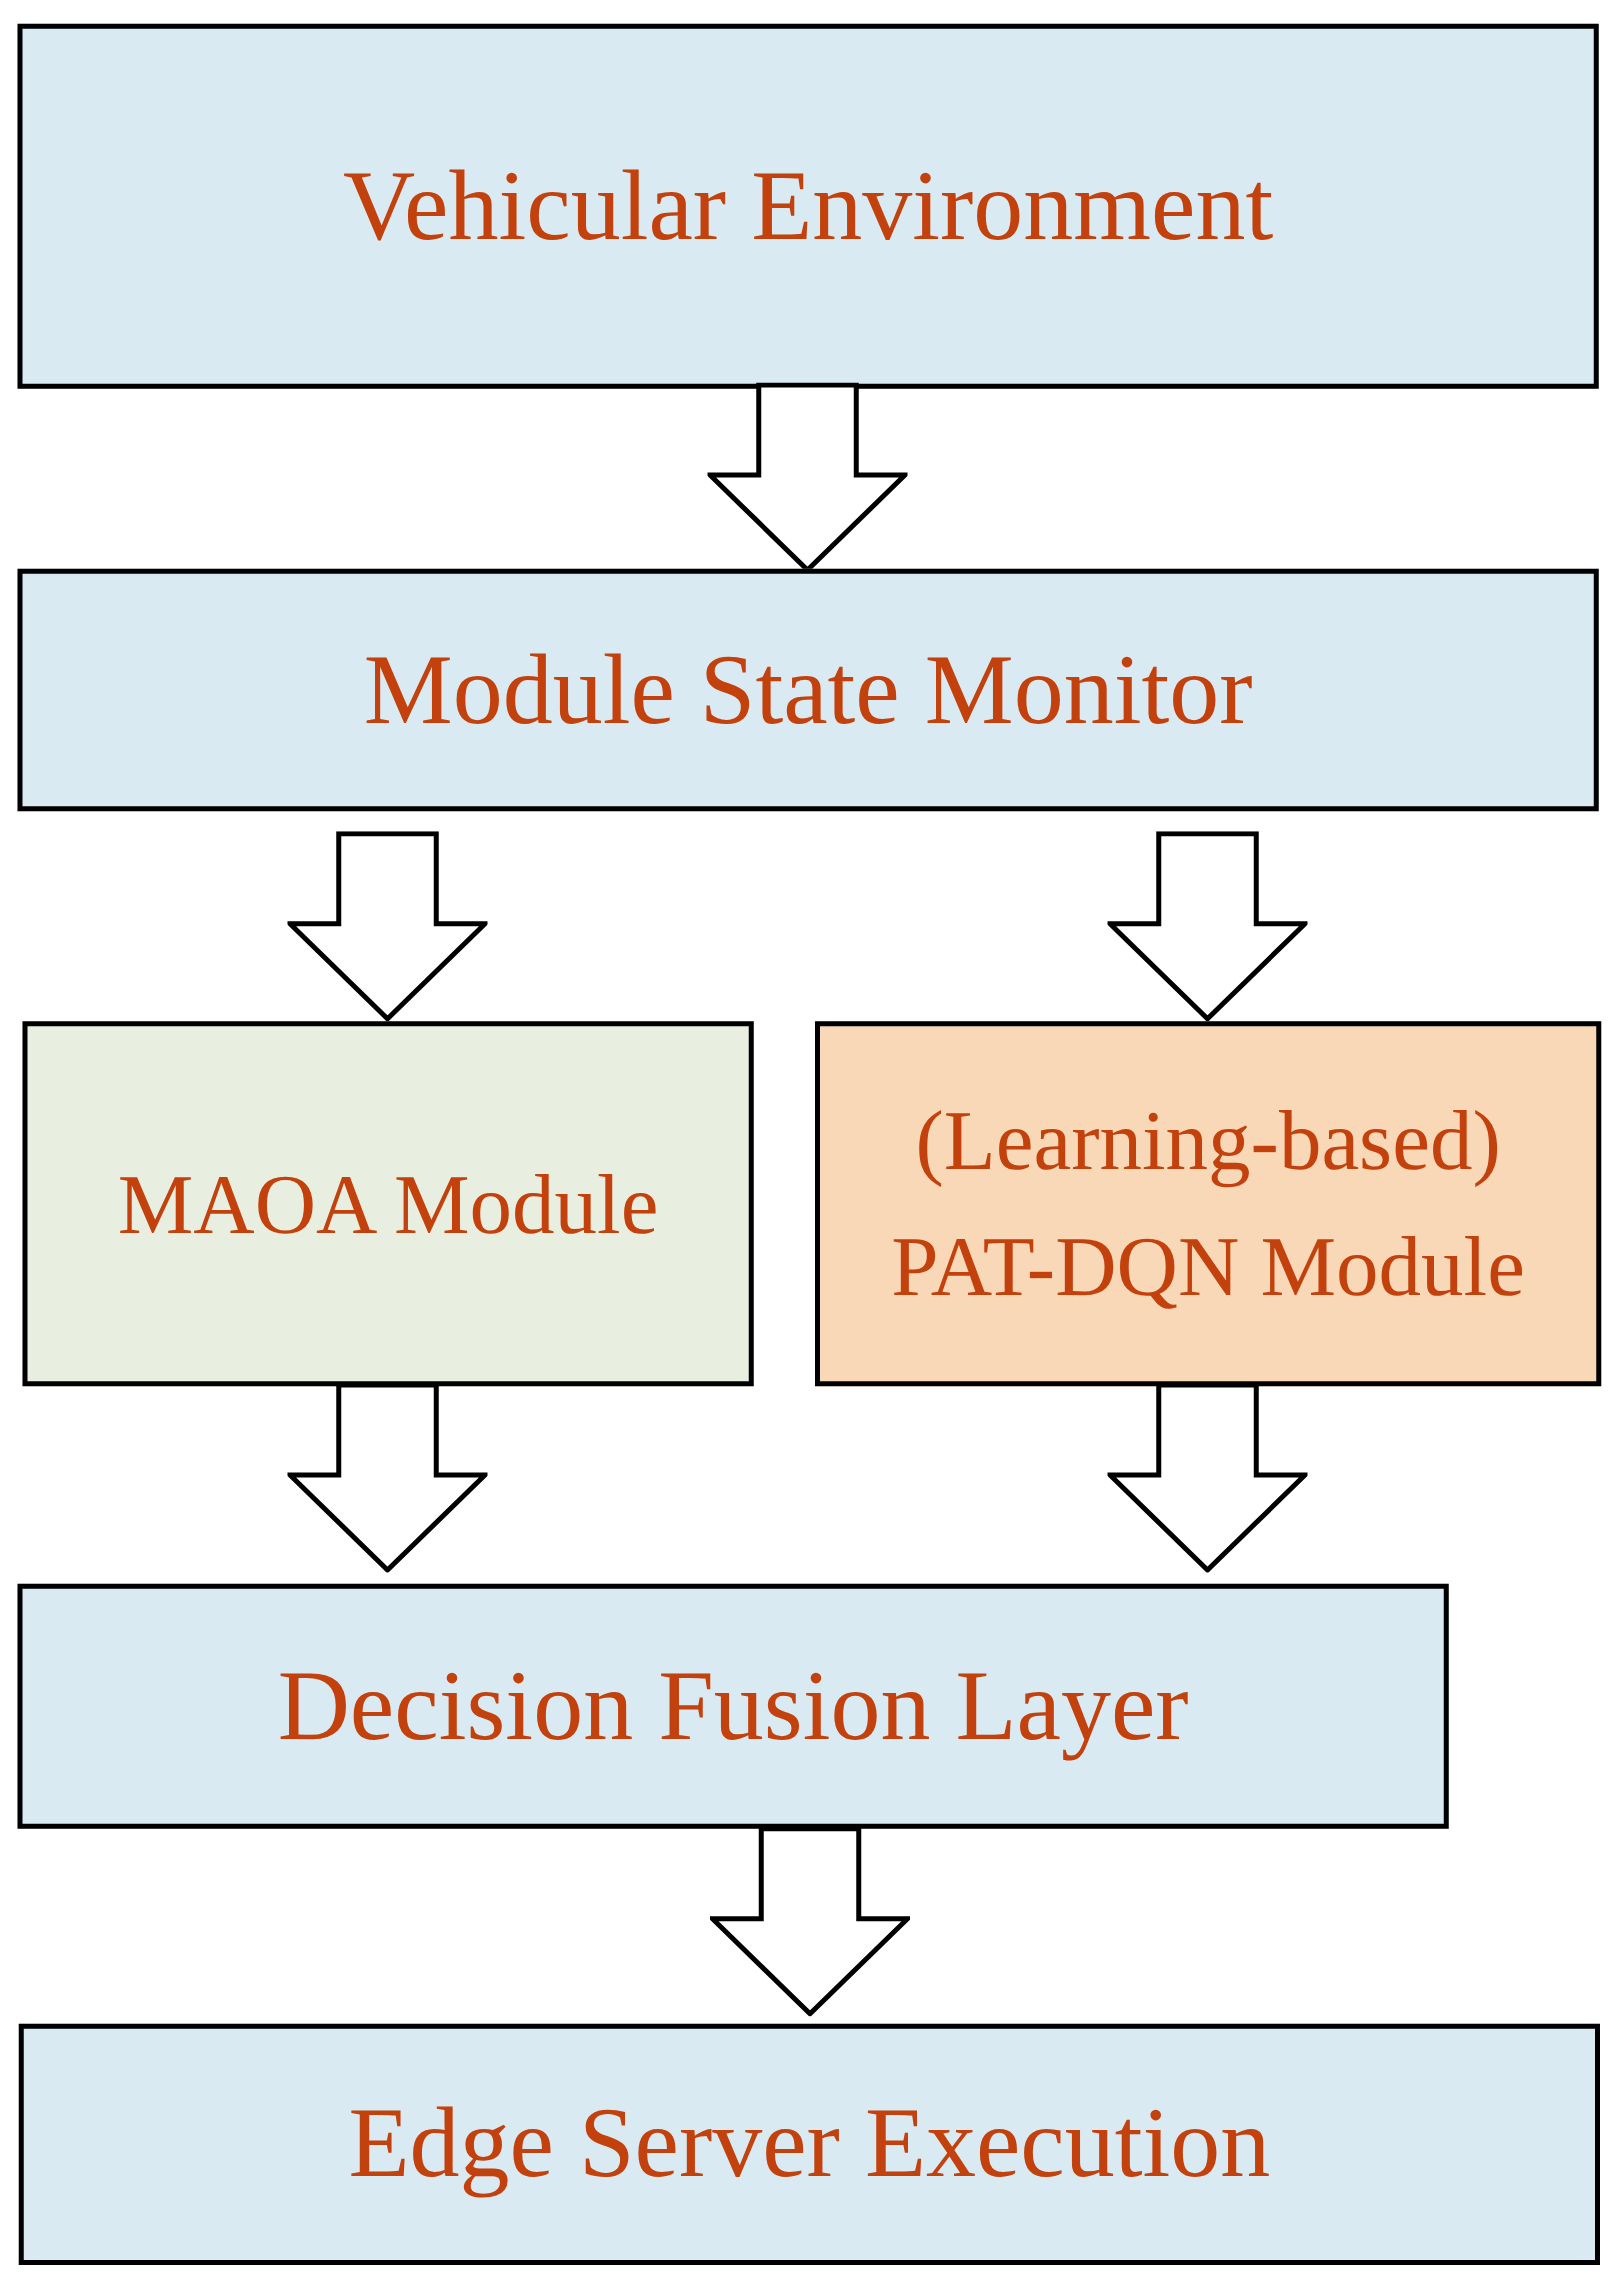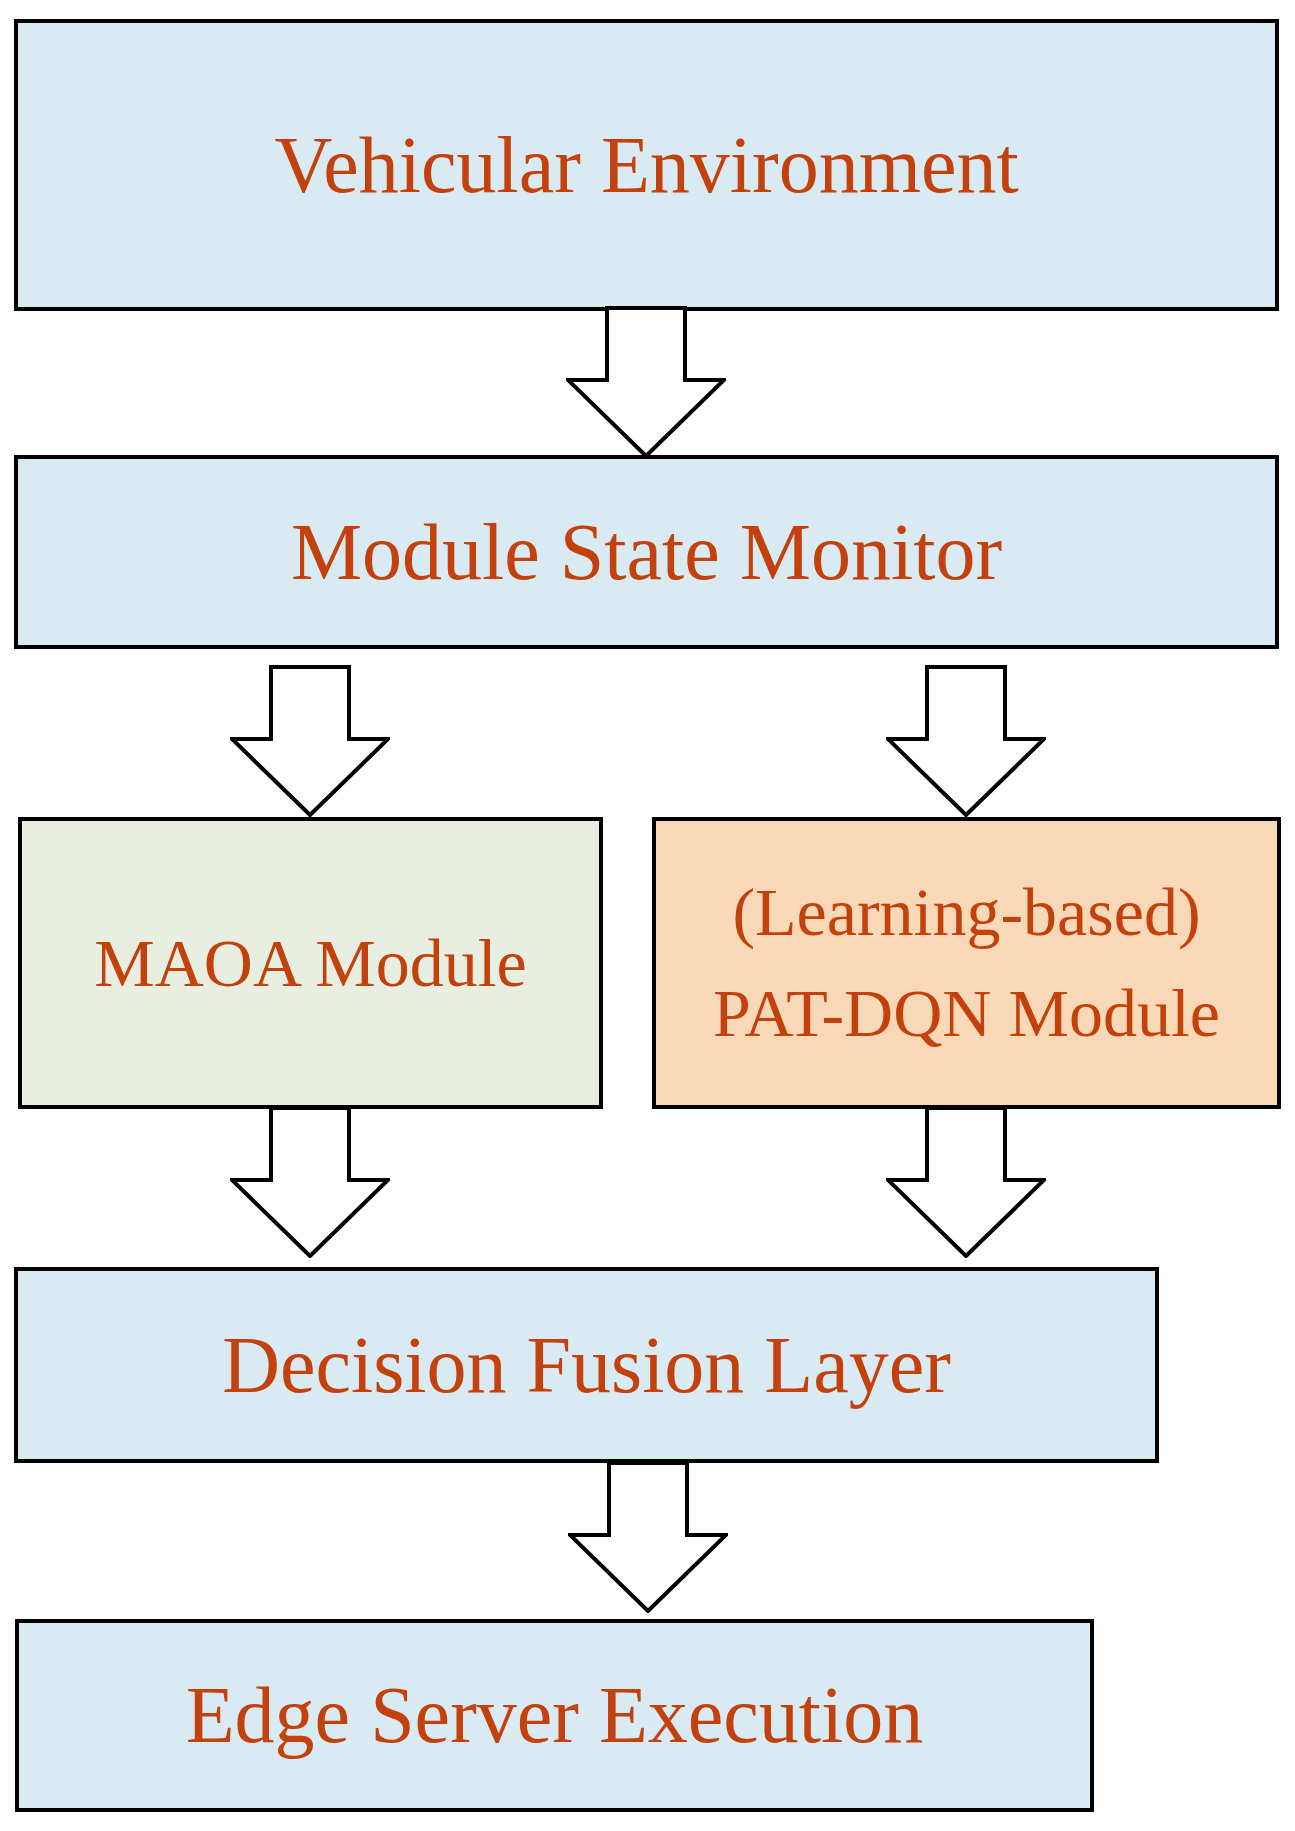--- a/index.html
+++ b/index.html
@@ -41,21 +41,21 @@
     height: 152px;
   }
   .arrow svg { display: block; width: 100%; height: 100%; }
 
   
   #box-env      { left: 14px;  top: 19px;   width: 1265px; height: 292px; }
   #box-monitor  { left: 14px;  top: 455px;  width: 1265px; height: 194px; }
   #box-maoa     { left: 18px;  top: 817px;  width: 585px;  height: 292px; }
   #box-patdqn   { left: 652px; top: 817px;  width: 629px;  height: 292px; }
   #box-decision { left: 14px;  top: 1267px; width: 1145px; height: 196px; }
-  #box-edge     { left: 15px;  top: 1619px; width: 1079px; height: 193px; }
+  #box-edge     { left: 15px;  top: 1619px; width: 1265px; height: 193px; }
 
   
   #arrow-1 { left: 566px; top: 306px; }
   #arrow-2 { left: 230px; top: 665px; }
   #arrow-3 { left: 886px; top: 665px; }
   #arrow-4 { left: 230px; top: 1106px; }
   #arrow-5 { left: 886px; top: 1106px; }
   #arrow-6 { left: 568px; top: 1461px; }
 </style>
 </head>

